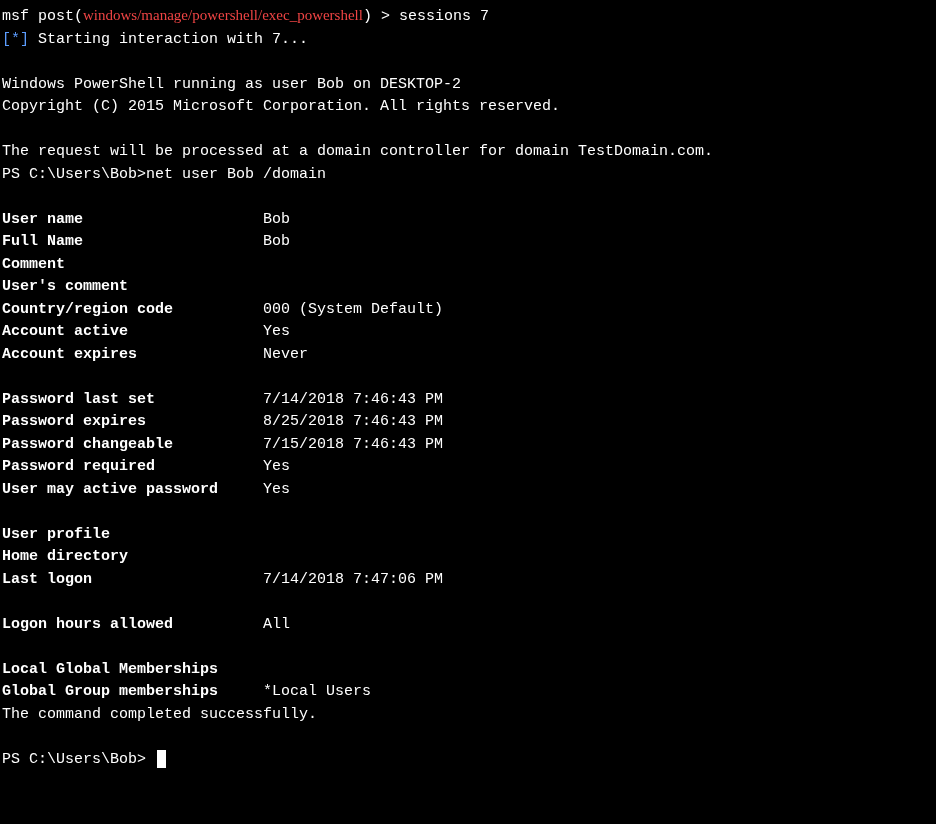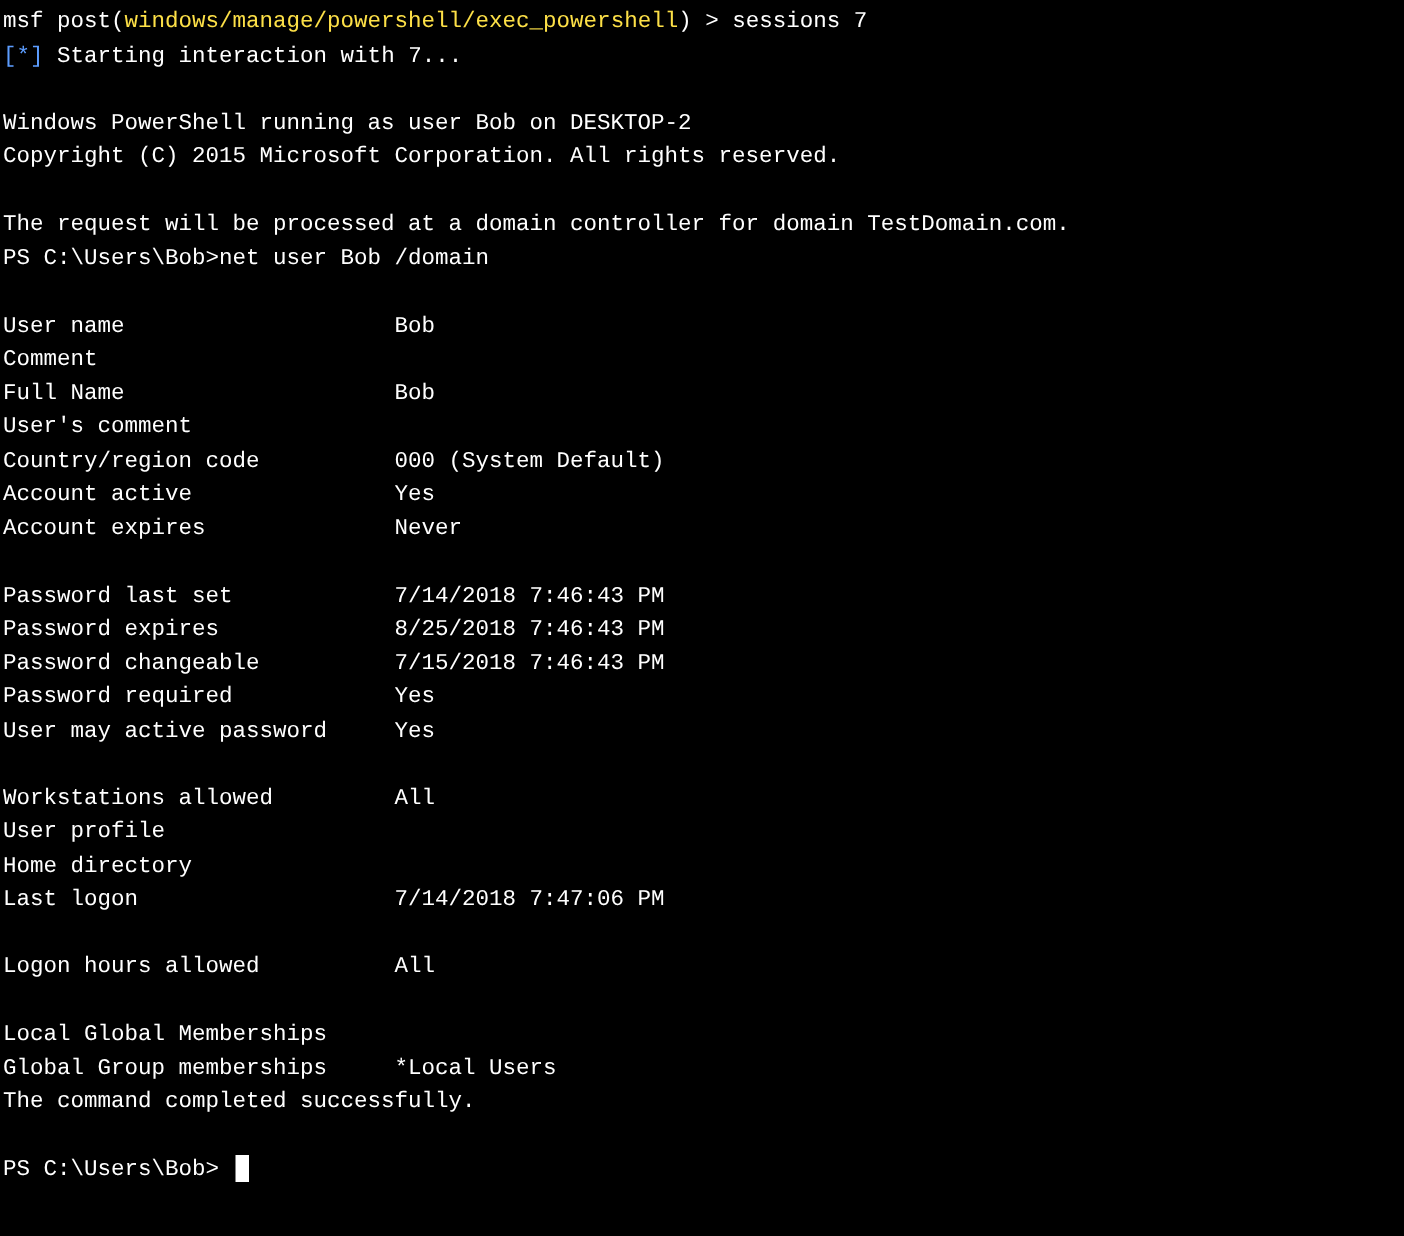--- a/index.html
+++ b/index.html
@@ -18,40 +18,42 @@
       height: 824px;
       overflow: hidden;
     }
     .line {
       white-space: pre;
       padding: 0 2px;
     }
     .underline {
     }
     .red {
-      color: #fde047;
+      color: #ef4444;
+      font-family: Liberation Serif, serif;
     }
     .blue {
       color: #5c9dff;
     }
     .cursor {
       display: inline-block;
       width: 9px;
       height: 18px;
       background: #ffffff;
       vertical-align: text-bottom;
       margin-left: 2px;
     }
     .field-row {
       white-space: pre;
       padding: 0 2px;
     }
     .field-label {
       display: inline-block;
       width: 29ch;
+      font-weight: bold;
     }
   </style>
 </head>
 <body>
 
 <div class="terminal">
 
   <div class="line"><span class="underline">msf</span><span> post(</span><span class="red">windows/manage/powershell/exec_powershell</span><span>) &gt; </span><span>sessions 7</span></div>
 
   <div class="line"><span class="blue">[</span><span class="blue">*</span><span class="blue">]</span><span> Starting interaction with 7...</span></div>
@@ -64,42 +66,41 @@
   <div class="line"> </div>
 
   <div class="line">The request will be processed at a domain controller for domain TestDomain.com.</div>
 
   <div class="line"><span>PS C:\Users\Bob&gt;</span><span>net user Bob /domain</span></div>
 
   <div class="line"> </div>
 
   <div id="block1">
       <div class="field-row"><span class="field-label">User name</span><span>Bob</span></div>
+      <div class="field-row"><span class="field-label">Full Name</span><span>Bob</span></div>
       <div class="field-row"><span class="field-label">Comment</span><span></span></div>
-      <div class="field-row"><span class="field-label">Full Name</span><span>Bob</span></div>
       <div class="field-row"><span class="field-label">User's comment</span><span></span></div>
       <div class="field-row"><span class="field-label">Country/region code</span><span>000 (System Default)</span></div>
       <div class="field-row"><span class="field-label">Account active</span><span>Yes</span></div>
       <div class="field-row"><span class="field-label">Account expires</span><span>Never</span></div>
     </div>
 
   <div class="line"> </div>
 
   <div id="block2">
       <div class="field-row"><span class="field-label">Password last set</span><span>7/14/2018 7:46:43 PM</span></div>
       <div class="field-row"><span class="field-label">Password expires</span><span>8/25/2018 7:46:43 PM</span></div>
       <div class="field-row"><span class="field-label">Password changeable</span><span>7/15/2018 7:46:43 PM</span></div>
       <div class="field-row"><span class="field-label">Password required</span><span>Yes</span></div>
       <div class="field-row"><span class="field-label">User may active password</span><span>Yes</span></div>
     </div>
 
   <div class="line"> </div>
 
   <div id="block3">
-      <div class="field-row"><span class="field-label">Workstations allowed</span><span>All</span></div>
       <div class="field-row"><span class="field-label">User profile</span><span></span></div>
       <div class="field-row"><span class="field-label">Home directory</span><span></span></div>
       <div class="field-row"><span class="field-label">Last logon</span><span>7/14/2018 7:47:06 PM</span></div>
     </div>
 
   <div class="line"> </div>
 
   <div id="block4">
       <div class="field-row"><span class="field-label">Logon hours allowed</span><span>All</span></div>
     </div>

